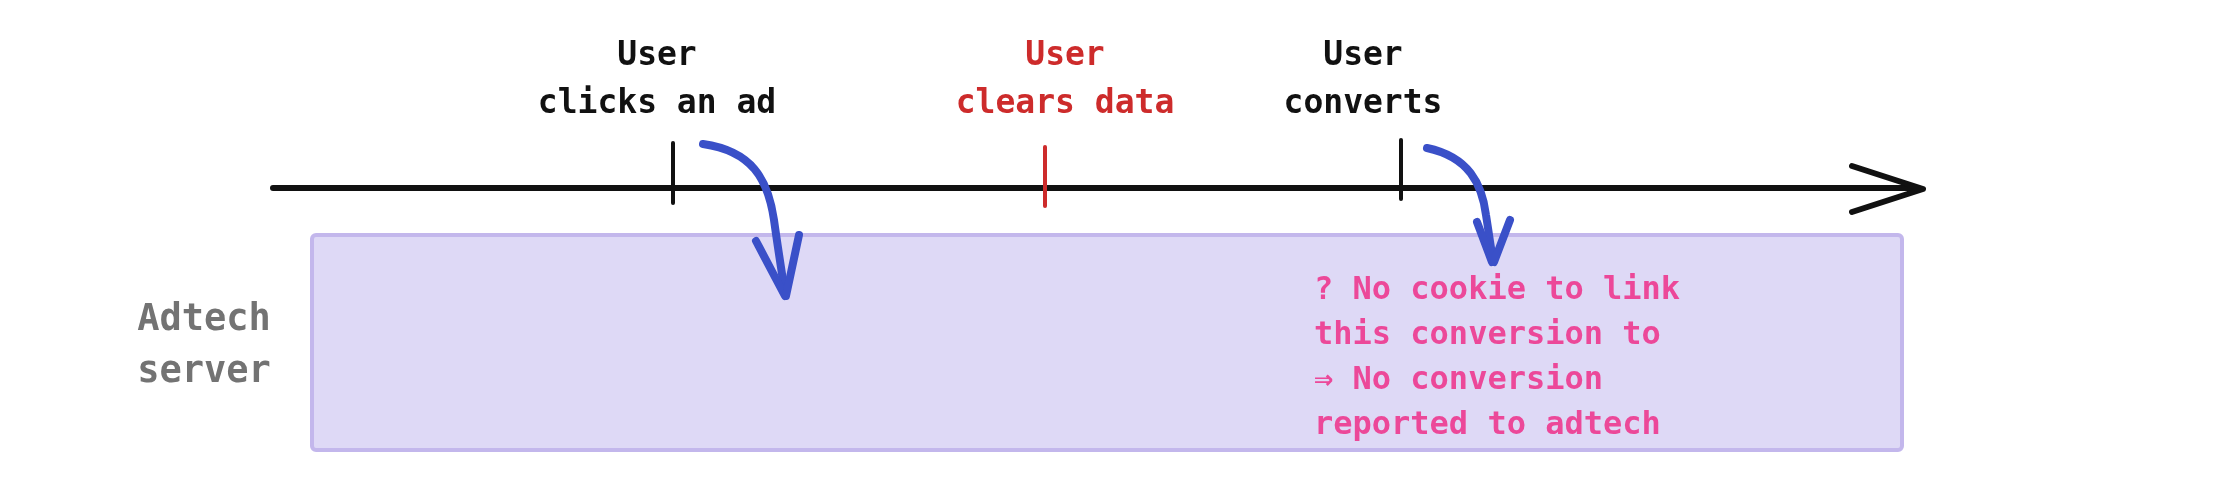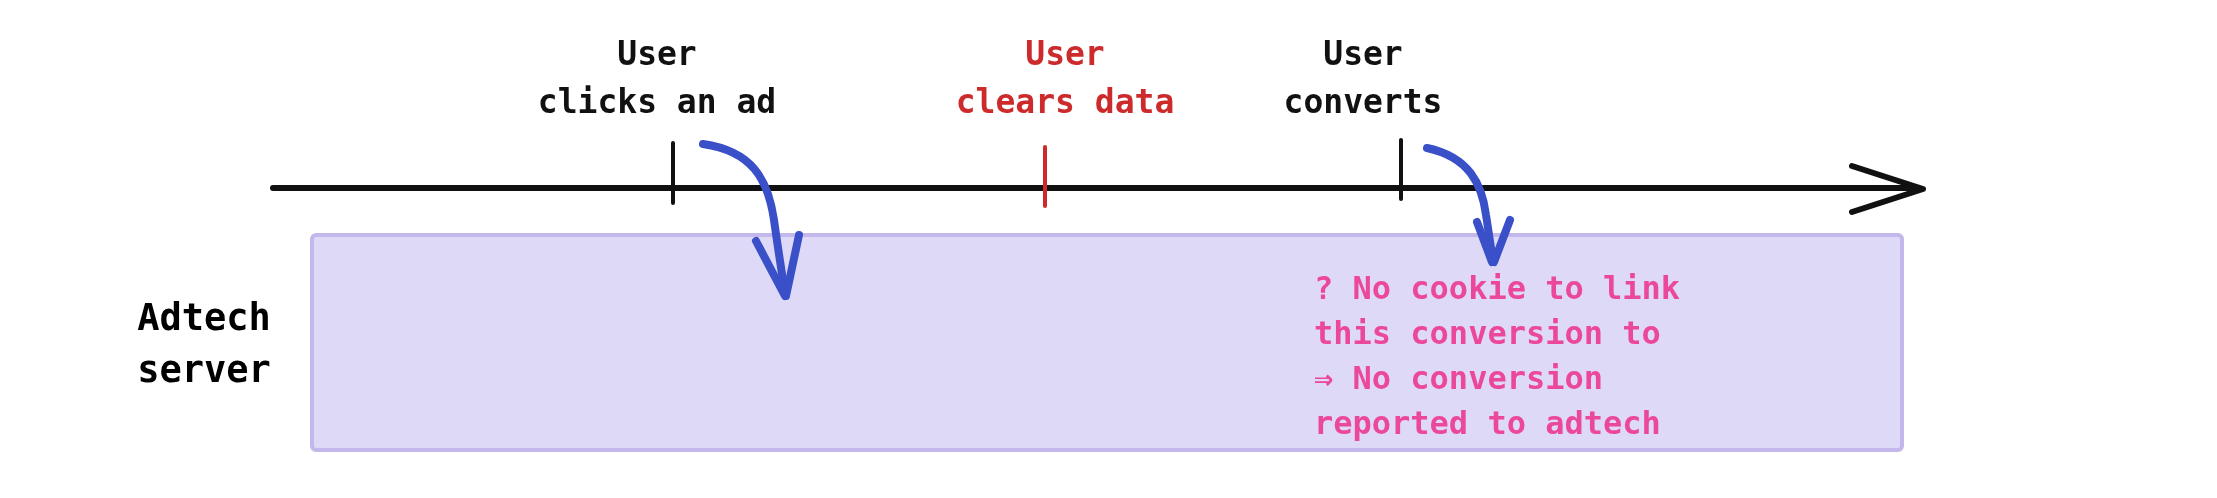--- a/index.html
+++ b/index.html
@@ -57,21 +57,21 @@
   }
   .server-label {
     position: absolute;
     left: 204px;
     top: 292px;
     transform: translateX(-50%);
     text-align: left;
     font-size: 37px;
     line-height: 52px;
     white-space: pre-line;
-    color: #000000;
+    color: #737373;
   }
   .cookie-note {
     position: absolute;
     left: 636px;
     top: 304px;
     font-size: 37px;
     line-height: 50px;
     white-space: pre-line;
     color: #3a50c8;
   }

